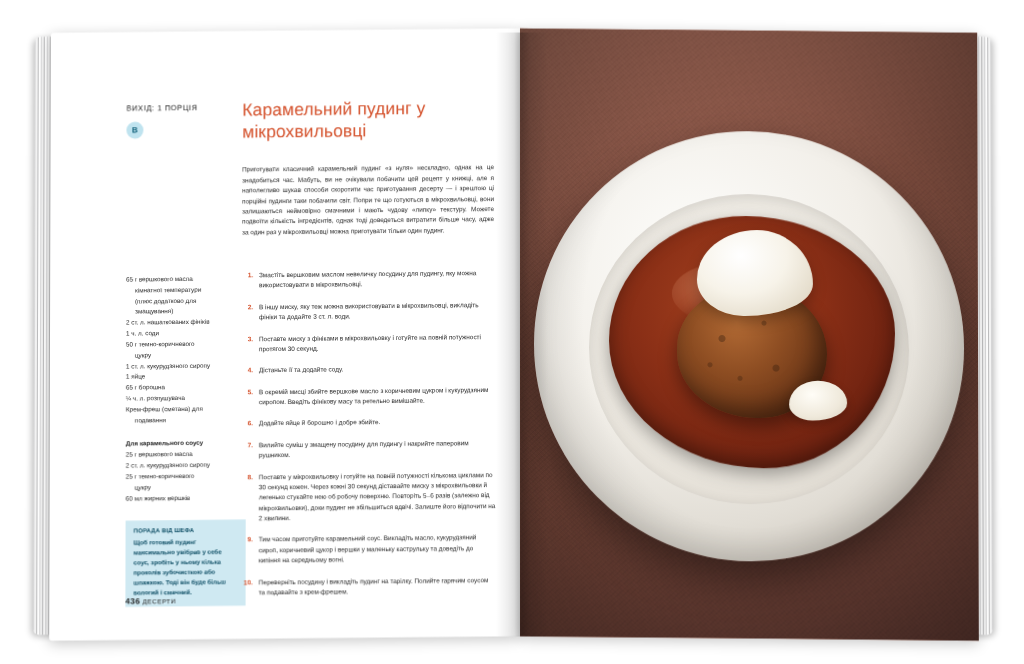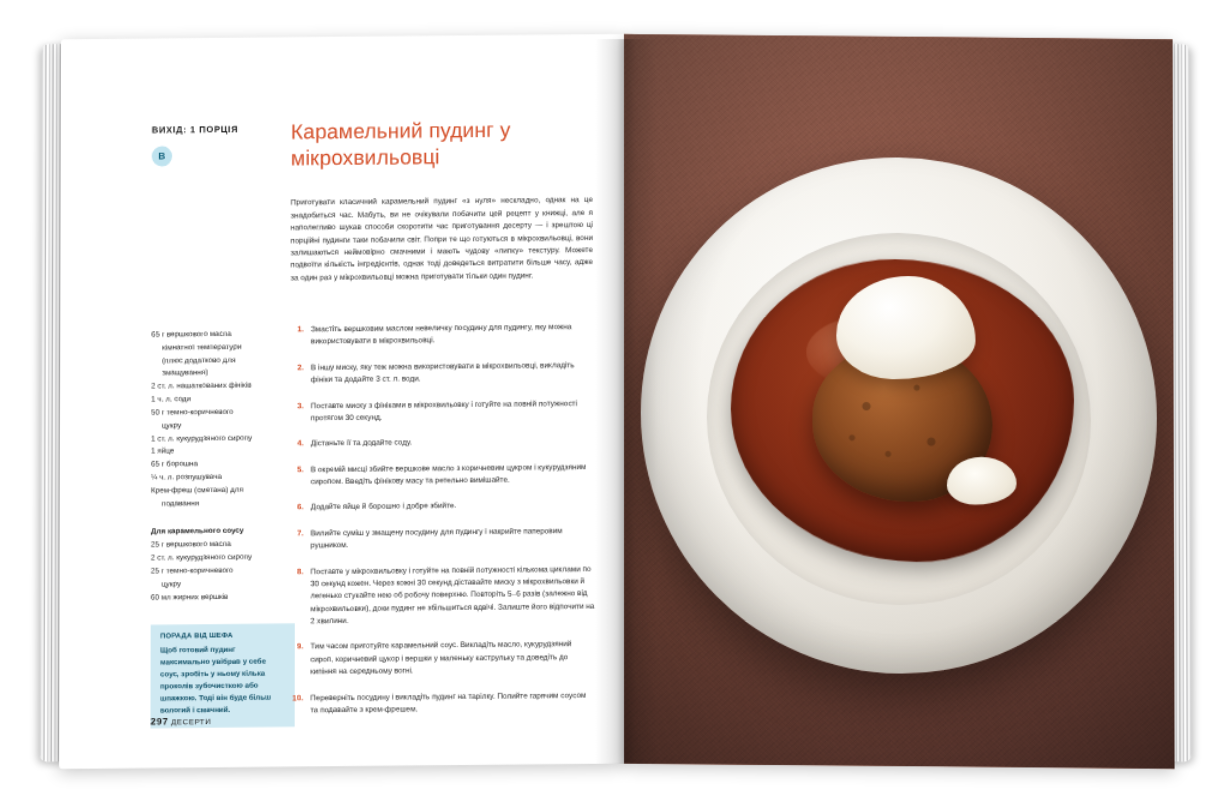--- a/index.html
+++ b/index.html
@@ -108,21 +108,21 @@
     inset: 0;
     padding: 0;
   }
 
   .yield-label {
     position: absolute;
     left: 76px;
     top: 72px;
     font-size: 7.5px;
     letter-spacing: 0.6px;
-    font-weight: bold;
+    font-weight: normal;
     color: #1a1a1a;
   }
   .badge-v {
     position: absolute;
     left: 76px;
     top: 90px;
     width: 17px;
     height: 17px;
     border-radius: 50%;
     background: #bfe3ef;
@@ -449,21 +449,21 @@
             <span class="step-num">9.</span>
             <span class="step-text">Тим часом приготуйте карамельний соус. Викладіть масло, кукурудзяний сироп, коричневий цукор і вершки у маленьку каструльку та доведіть до кипіння на середньому вогні.</span>
           </div>
           <div class="step">
             <span class="step-num">10.</span>
             <span class="step-text">Переверніть посудину і викладіть пудинг на тарілку. Полийте гарячим соусом та подавайте з крем-фрешем.</span>
           </div>
         </div>
 
         <div class="folio">
-          <b>297</b>
+          <b>436</b>
           <span class="cap">ДЕСЕРТИ</span>
         </div>
 
       </div>
     </div>
 
     <div class="page page-right">
       <div class="photo">
         <div class="photo-bg"></div>
         <div class="photo-grain"></div>

